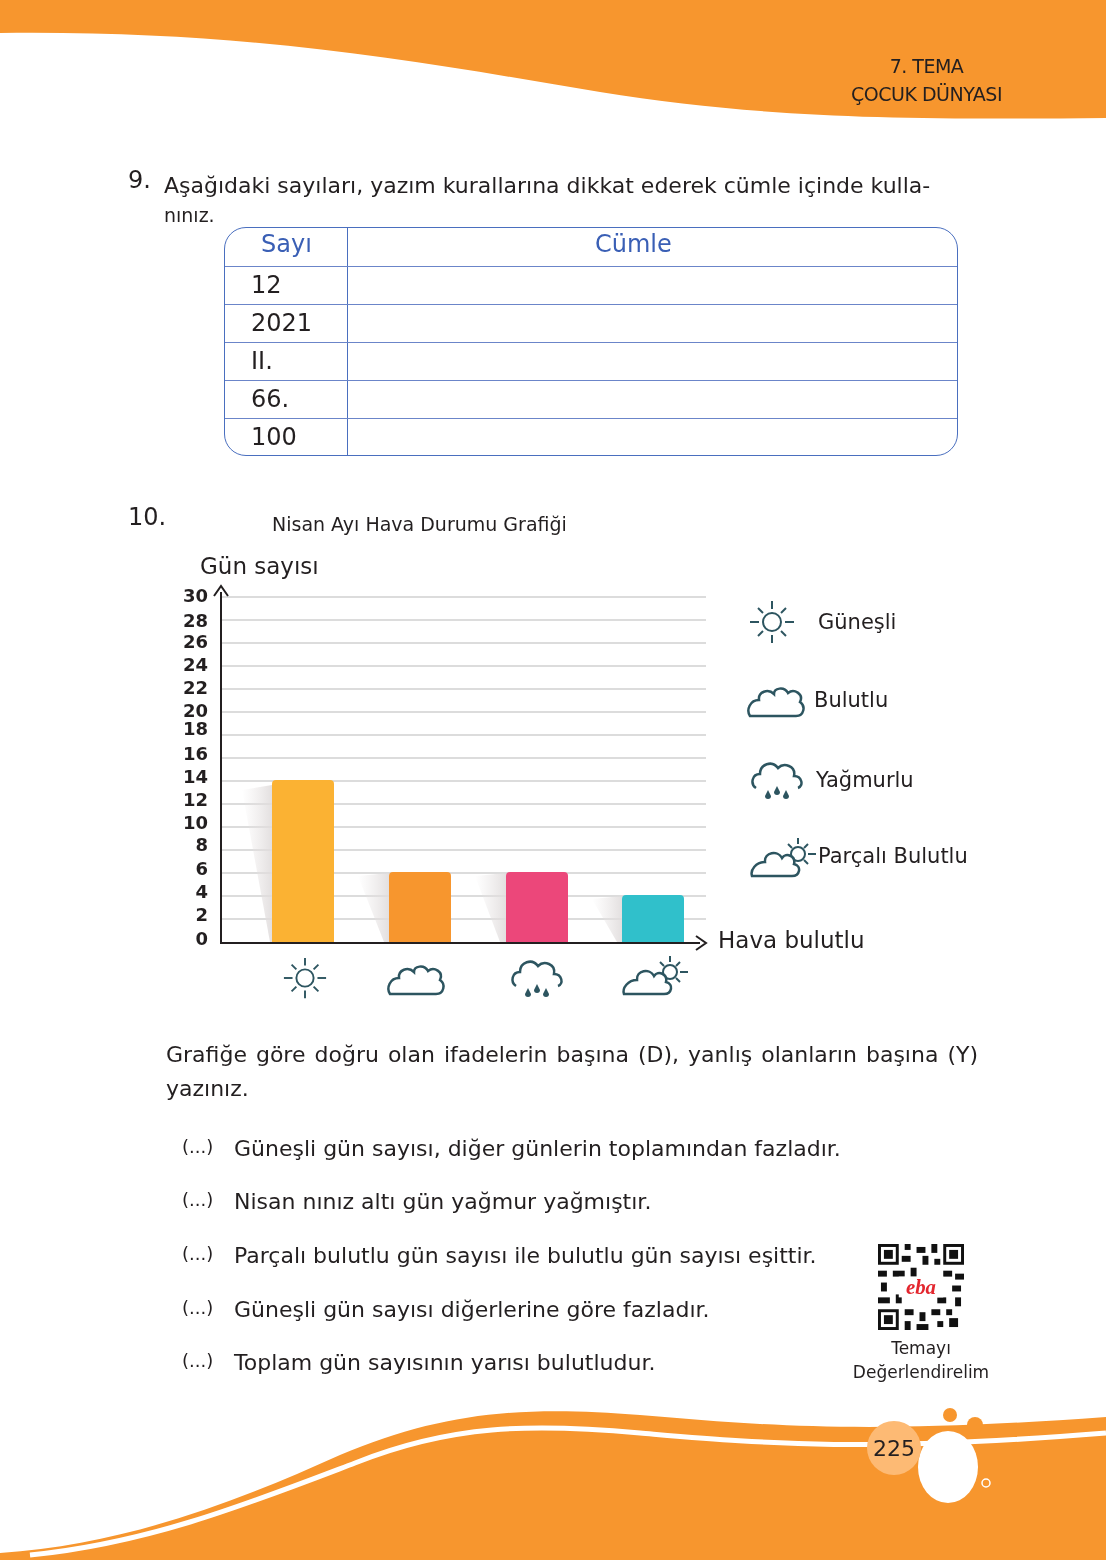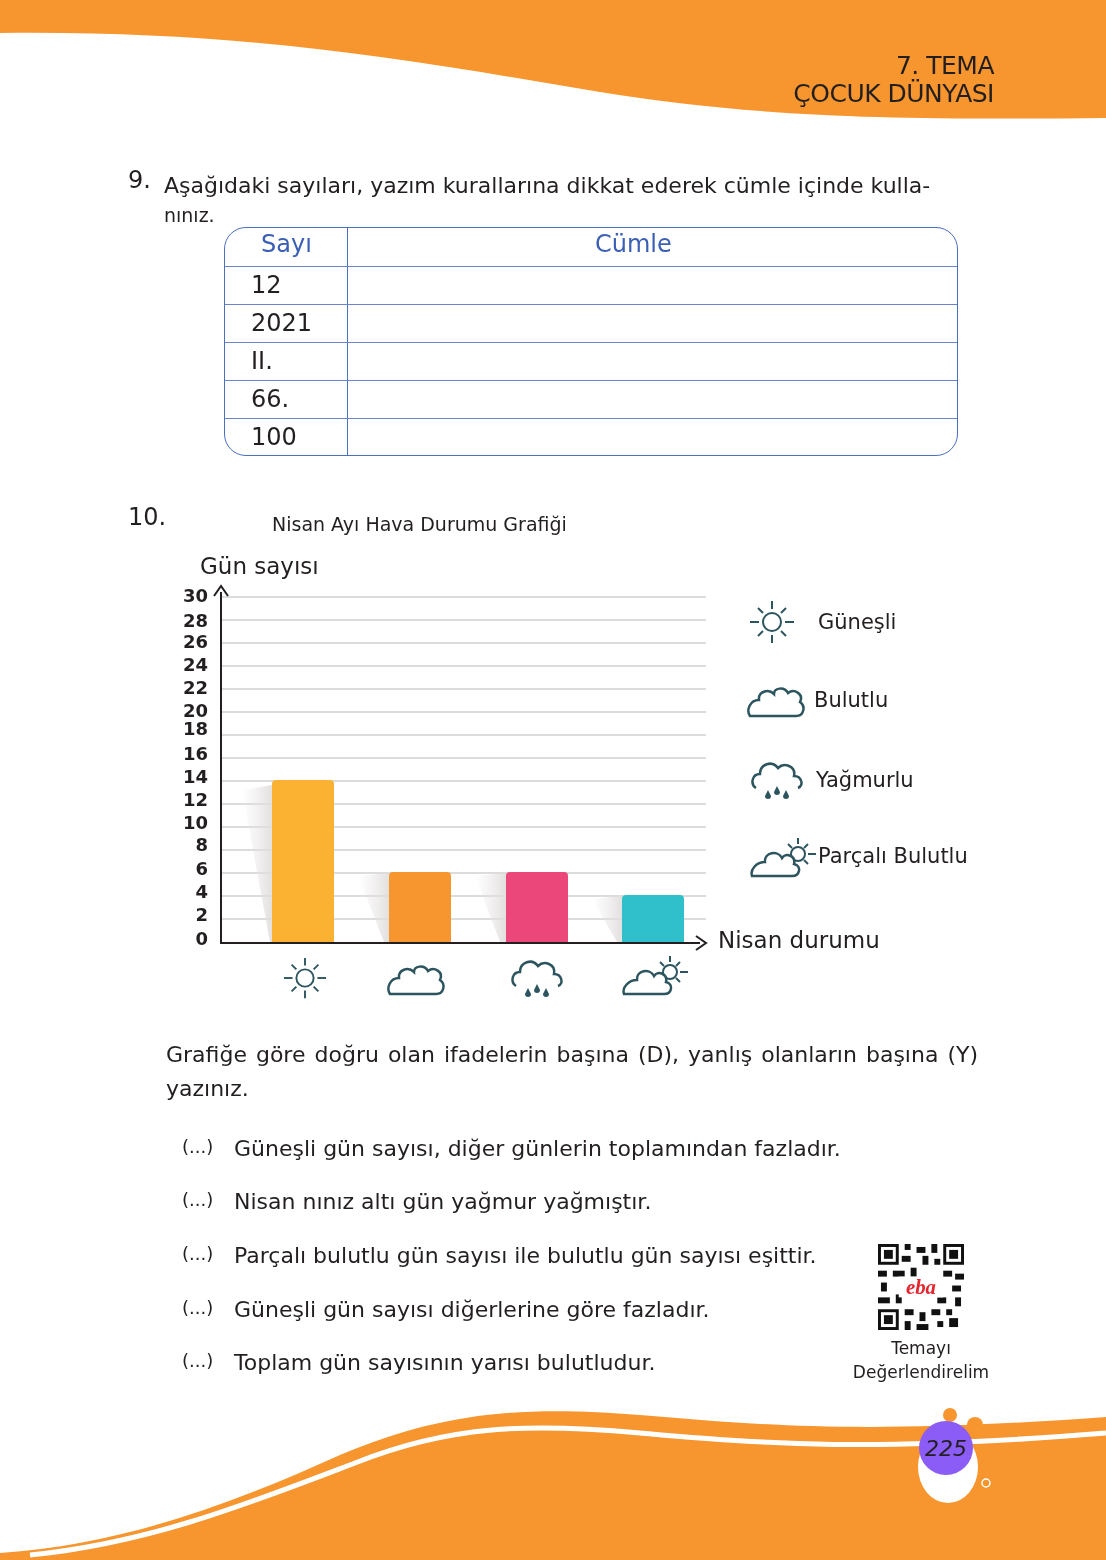--- a/index.html
+++ b/index.html
@@ -4,21 +4,21 @@
 <style>
   html, body { margin: 0; padding: 0; }
   body {
     width: 1106px; height: 1560px; position: relative; overflow: hidden;
     background: #ffffff; font-family: "DejaVu Sans", sans-serif; color: #231f20;
   }
   .abs { position: absolute; }
   .top-wave, .bottom-wave { position: absolute; left: 0; width: 1106px; }
   .top-wave { top: 0; height: 125px; }
   .bottom-wave { top: 1395px; height: 165px; }
-  .theme-box { right: 112px; top: 52px; text-align: right; font-size: 25px; line-height: 28px; color: #231f20; letter-spacing: -0.5px; }
+  .theme-box { right: 104px; top: 52px; text-align: center; font-size: 19px; line-height: 28px; color: #231f20; letter-spacing: -0.5px; }
 
   .q9-num { left: 128px; top: 166px; font-size: 24px; }
   .q9-text { left: 164px; top: 166px; width: 820px; font-size: 22px; line-height: 40px; text-align: justify; }
   .q9-text-2 { left: 164px; top: 204px; font-size: 19px; }
 
   .table-box { left: 224px; top: 227px; width: 734px; height: 229px; border: 1.5px solid #4a6fbf; border-radius: 22px; box-sizing: border-box; }
   .tcol-div { position: absolute; left: 122px; top: 0; bottom: 0; width: 1px; background: #4a6fbf; }
   .thead { position: absolute; top: 0; left: 0; right: 0; height: 38px; }
   .th-sayi { position: absolute; left: 36px; top: 2px; font-size: 24px; color: #3a5fb5; }
   .th-cumle { position: absolute; left: 370px; top: 2px; font-size: 24px; color: #3a5fb5; }
@@ -42,21 +42,21 @@
 
   .xicon { position: absolute; top: 955px; }
 
   .instr { left: 166px; top: 1038px; width: 812px; font-size: 22px; line-height: 34px; text-align: justify; }
   .stmt { position: absolute; left: 182px; font-size: 22px; display: flex; }
   .stmt .blank { width: 52px; font-size: 18px; }
 
   .qr { left: 878px; top: 1244px; width: 86px; height: 86px; }
   .qr-caption { left: 840px; top: 1336px; width: 162px; text-align: center; font-size: 17px; line-height: 24px; }
 
-  .page-num-circle { left: 919px; top: 1421px; width: 54px; height: 54px; border-radius: 50%; background: #8b5cf6; display: flex; align-items: center; justify-content: center; font-size: 22px; color: #231f20; font-style: italic; }
+  .page-num-circle { left: 867px; top: 1421px; width: 54px; height: 54px; border-radius: 50%; background: #fdba74; display: flex; align-items: center; justify-content: center; font-size: 22px; color: #231f20; }
 </style>
 </head>
 <body>
 
 <svg class="top-wave" viewBox="0 0 1106 125" preserveAspectRatio="none">
   <path d="M0,0 H1106 V118 C900,120 760,118 600,92 C420,62 250,30 0,33 Z" fill="#f7962e"></path>
 </svg>
 <div class="abs theme-box">
   <div>7. TEMA</div>
   <div>ÇOCUK DÜNYASI</div>
@@ -148,21 +148,21 @@
 
   <div class="yaxis"></div>
   <svg style="position:absolute;left:43px;top:4px" width="16" height="14">
     <polyline points="1,12 8,2 15,12" fill="none" stroke="#231f20" stroke-width="2"></polyline>
   </svg>
   <div class="xaxis"></div>
   <svg style="position:absolute;left:524px;top:355px" width="14" height="16">
     <polyline points="2,1 12,8 2,15" fill="none" stroke="#231f20" stroke-width="2"></polyline>
   </svg>
 </div>
-<div class="abs xlabel">Nisan durumu</div>
+<div class="abs xlabel">Hava bulutlu</div>
 
 <div class="legend-item" style="left:746px; top:598px;">
   <svg width="52" height="48" viewBox="0 0 52 48">
     <g stroke="#2d5560" stroke-width="2" fill="none">
       <circle cx="26" cy="24" r="9"></circle>
       <line x1="26" y1="3" x2="26" y2="11"></line>
         <line x1="26" y1="37" x2="26" y2="45"></line>
       <line x1="4" y1="24" x2="13" y2="24"></line>
         <line x1="39" y1="24" x2="48" y2="24"></line>
       <line x1="12" y1="10" x2="17" y2="15"></line>

